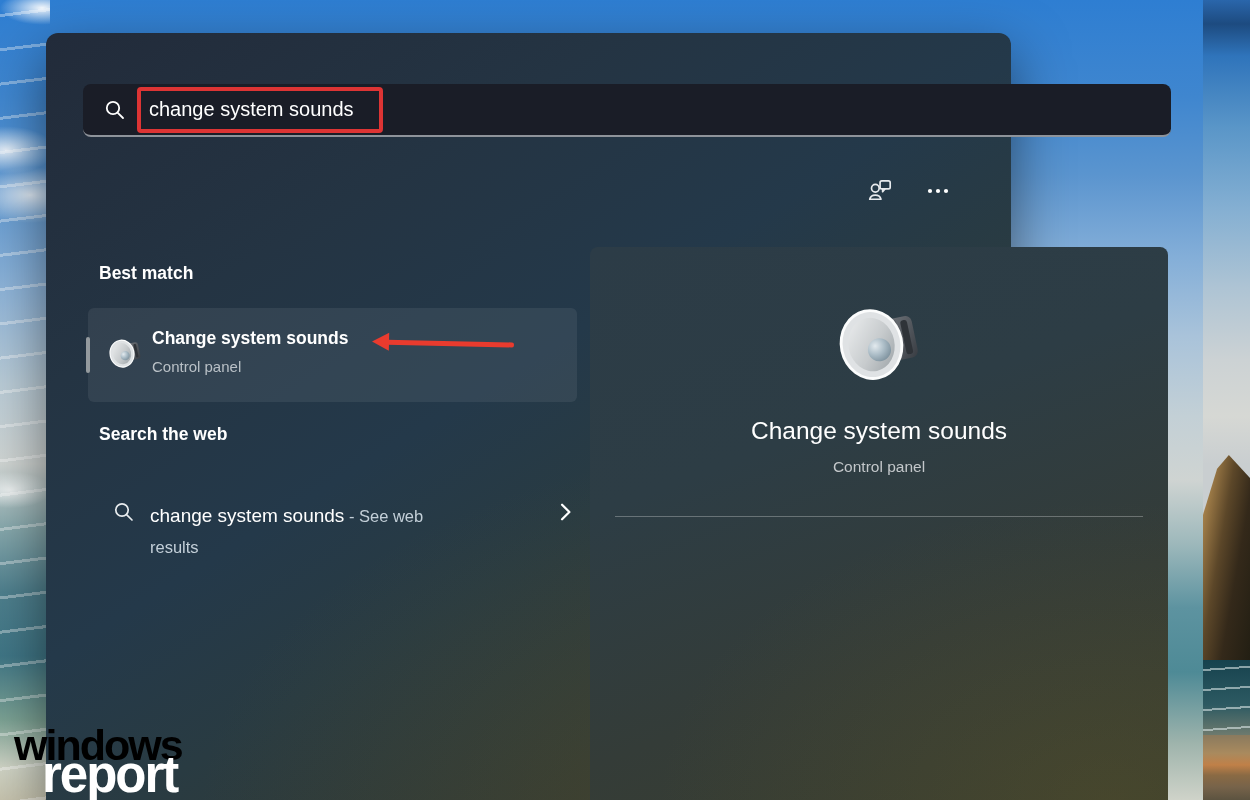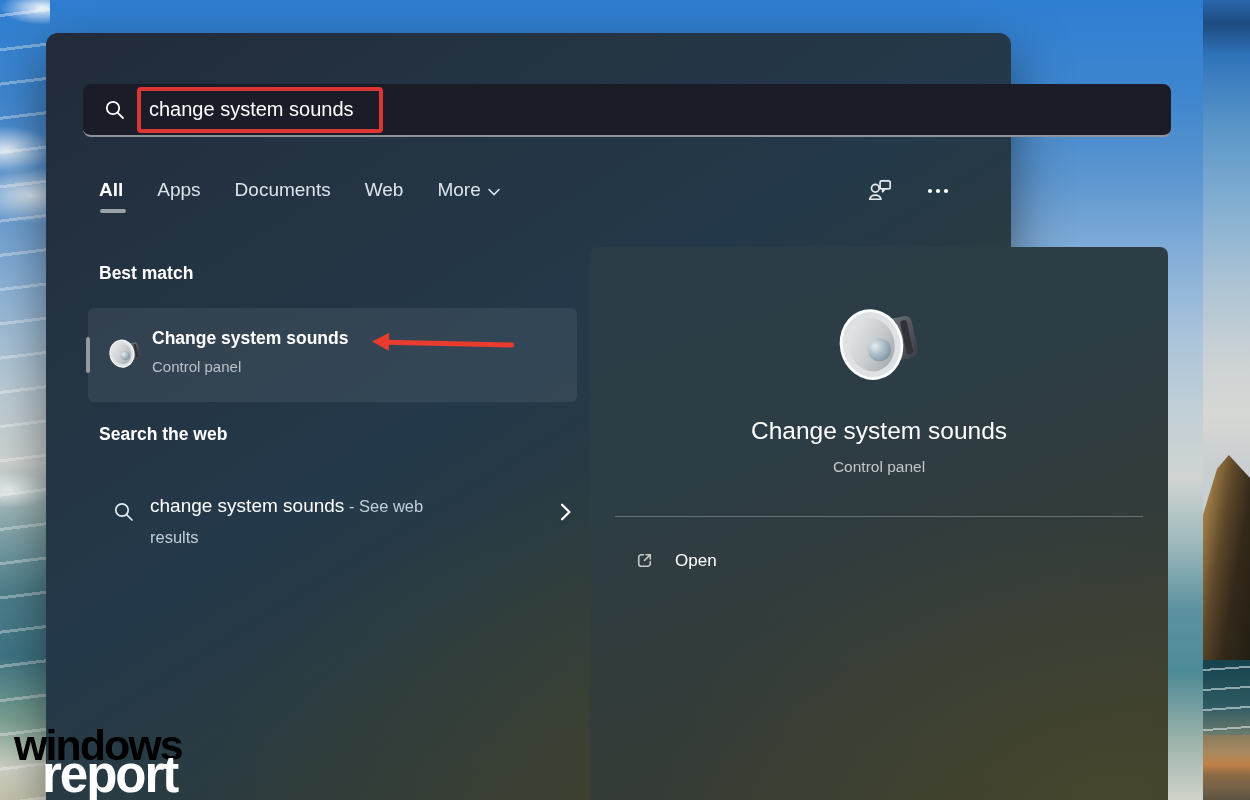--- a/index.html
+++ b/index.html
@@ -98,21 +98,21 @@
 
   .anno-arrow { position:absolute; left:284px; top:26px; width:142px; height:18px; transform:rotate(1.2deg); }
   .anno-arrow .line { position:absolute; left:13px; top:7px; width:129px; height:5px; background:#e93b2e; border-radius:2px; }
   .anno-arrow .head {
     position:absolute; left:0; top:0; width:0; height:0;
     border-top:9px solid transparent; border-bottom:9px solid transparent; border-right:17px solid #e93b2e;
   }
 
   .web-item { position:absolute; left:42px; top:440px; width:489px; height:110px; }
   .web-item .mag { position:absolute; left:24px; top:27px; width:24px; height:24px; }
-  .web-text { position:absolute; left:62px; top:18px; width:312px; line-height:30px; }
+  .web-text { position:absolute; left:62px; top:28px; width:312px; line-height:30px; }
   .web-query { color:#fff; font-size:19px; }
   .web-suffix { color:#c3cfd8; font-size:16.5px; }
   .web-chev { position:absolute; right:4px; top:30px; width:14px; height:18px; }
 
   
   .detail {
     position:absolute; left:544px; top:214px; width:578px; height:553px;
     border-radius:8px 8px 0 0;
     background:
       radial-gradient(130% 90% at 90% 100%, rgba(98,88,40,.32), rgba(0,0,0,0) 60%),
@@ -147,29 +147,20 @@
   <div class="searchbox">
     <svg class="mag" viewBox="0 0 24 24" fill="none" stroke="#ffffff" stroke-width="1.8" stroke-linecap="round">
       <circle cx="10" cy="10" r="6.2"></circle>
         <line x1="14.8" y1="14.8" x2="20" y2="20"></line>
     </svg>
     <div class="query-redbox">
       <span class="query-text">change system sounds</span>
     </div>
   </div>
 
-  <div class="tabs">
-    <div class="tab active"><span>All</span></div>
-    <div class="tab"><span>Apps</span></div>
-    <div class="tab"><span>Documents</span></div>
-    <div class="tab"><span>Web</span></div>
-    <div class="tab"><span>More</span><span class="chev"><svg width="12" height="8" viewBox="0 0 12 8" fill="none" stroke="#dde4ea" stroke-width="1.6" stroke-linecap="round">
-            <path d="M1 1.5l5 5 5-5"></path>
-          </svg></span></div>
-  </div>
 
   <div class="hdr-icons">
     <svg width="27" height="27" viewBox="0 0 24 24" fill="none" stroke="#e8ebee" stroke-width="1.5" stroke-linecap="round" stroke-linejoin="round">
       <rect x="12.5" y="3.5" width="9" height="7" rx="1.5"></rect>
       <path d="M14.8 10.5v2.6l2.2-2.6"></path>
       <circle cx="8.3" cy="10" r="3.4"></circle>
       <path d="M3.3 19.8a5.1 4.6 0 0 1 10 0z"></path>
     </svg>
     <svg width="22" height="6" viewBox="0 0 22 6" fill="#ffffff">
       <circle cx="3" cy="3" r="2.1"></circle>
@@ -256,28 +247,20 @@
         <rect x="66" y="30" width="6" height="40" rx="3" fill="#54595f"></rect>
         <ellipse cx="42" cy="50" rx="33" ry="37" fill="#fbfcfc"></ellipse>
         <ellipse cx="42" cy="50" rx="30" ry="34" fill="#dfe2e4"></ellipse>
         <ellipse cx="42" cy="50" rx="24" ry="28" fill="url(#sc2)"></ellipse>
         <circle cx="49" cy="57" r="12" fill="url(#sd2)"></circle>
       </g>
     </svg>
     <div class="detail-title">Change system sounds</div>
     <div class="detail-sub">Control panel</div>
     <div class="detail-divider"></div>
-    <div class="open-row">
-      <svg width="21" height="21" viewBox="0 0 20 20" fill="none" stroke="#cbccc7" stroke-width="1.5" stroke-linecap="round" stroke-linejoin="round">
-        <path d="M9 4.5H7A2.5 2.5 0 0 0 4.5 7v6A2.5 2.5 0 0 0 7 15.5h6a2.5 2.5 0 0 0 2.5-2.5v-2"></path>
-        <path d="M11.5 4.5h4v4"></path>
-        <path d="M15.2 4.8L10 10"></path>
-      </svg>
-      <span class="open-label">Open</span>
-    </div>
   </div>
 
 </div>
 
 <div class="watermark">
   <div class="wm-top">windows</div>
   <div class="wm-bottom">report</div>
 </div>
 
 </body></html>

